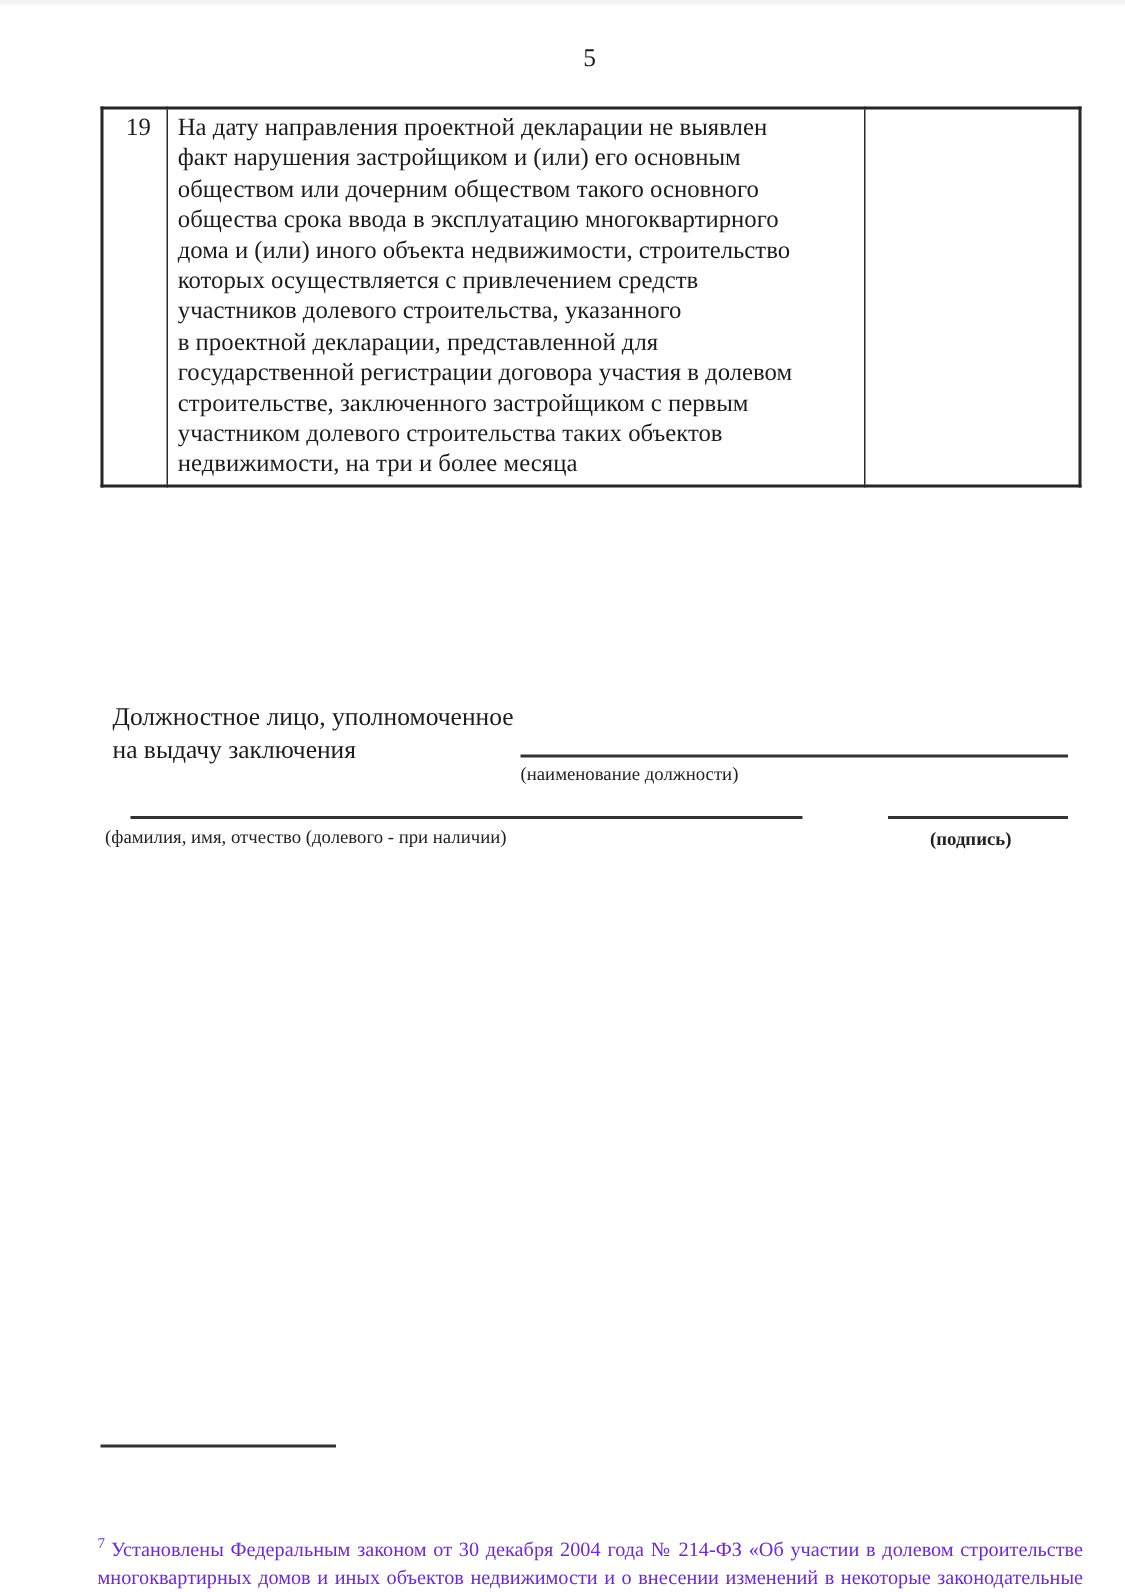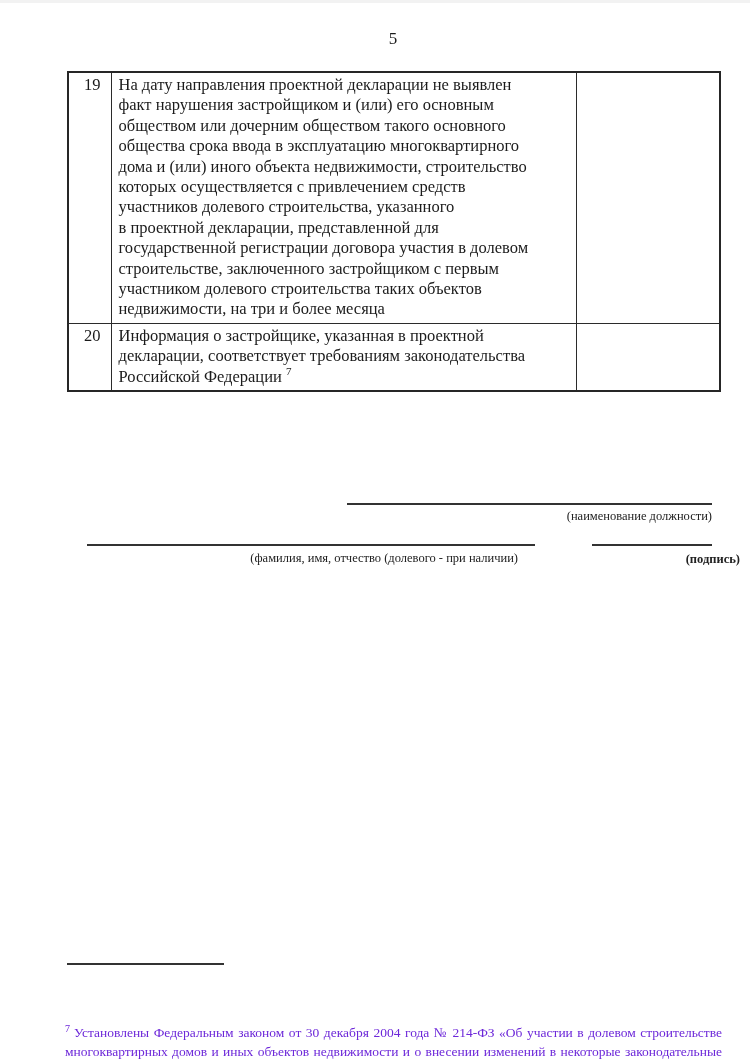--- a/index.html
+++ b/index.html
@@ -43,21 +43,21 @@
   .sig-official {
     position: absolute; left: 75px; top: 467px;
     font-size: 17px; line-height: 21.5px;
     white-space: pre-line;
   }
   .sig-line { position: absolute; height: 1.6px; background: #333333; }
   .sig-line.line1 { left: 347px; top: 503px; width: 365px; }
   .sig-line.line2 { left: 87px;  top: 544px; width: 448px; }
   .sig-line.line3 { left: 592px; top: 544px; width: 120px; }
   .sig-caption {
-    position: absolute; text-align: right;
+    position: absolute; text-align: left;
     font-size: 12.5px; line-height: 15px; color: #222222;
   }
   .sig-caption.cap1 { left: 347px; top: 509px; width: 365px; }
   .sig-caption.cap2 { left: 70px;  top: 551px; width: 448px; }
   .sig-caption.cap3 { left: 620px; top: 552px; width: 120px; font-weight: bold; }
   .footnote-sep {
     position: absolute; left: 67px; top: 963px;
     width: 157px; height: 1.5px; background: #333333;
   }
   .footnote {
@@ -91,30 +91,25 @@
 дома и (или) иного объекта недвижимости, строительство
 которых осуществляется с привлечением средств
 участников долевого строительства, указанного
 в проектной декларации, представленной для
 государственной регистрации договора участия в долевом
 строительстве, заключенного застройщиком с первым
 участником долевого строительства таких объектов
 недвижимости, на три и более месяца</span><sup class="fn"></sup></td>
         <td class="cell-mark"></td>
       </tr>
-      <tr>
-        <td class="cell-num">20</td>
-        <td class="cell-text"><span class="txt">Информация о застройщике, указанная в проектной
-декларации, соответствует требованиям законодательства
-Российской Федерации</span><sup class="fn">7</sup></td>
-        <td class="cell-mark"></td>
-      </tr>
     </tbody>
   </table>
 
+  <div class="sig-official">Должностное лицо, уполномоченное
+на выдачу заключения</div>
 
   <div class="sig-line line1"></div>
   <div class="sig-caption cap1">(наименование должности)</div>
 
   <div class="sig-line line2"></div>
   <div class="sig-caption cap2">(фамилия, имя, отчество (долевого - при наличии)</div>
 
   <div class="sig-line line3"></div>
   <div class="sig-caption cap3">(подпись)</div>
 

